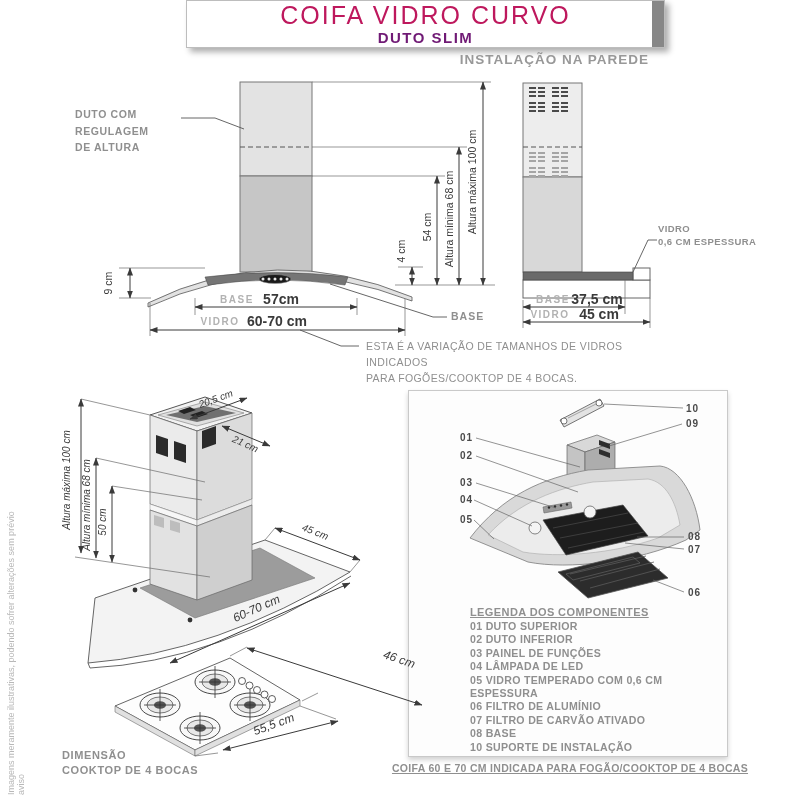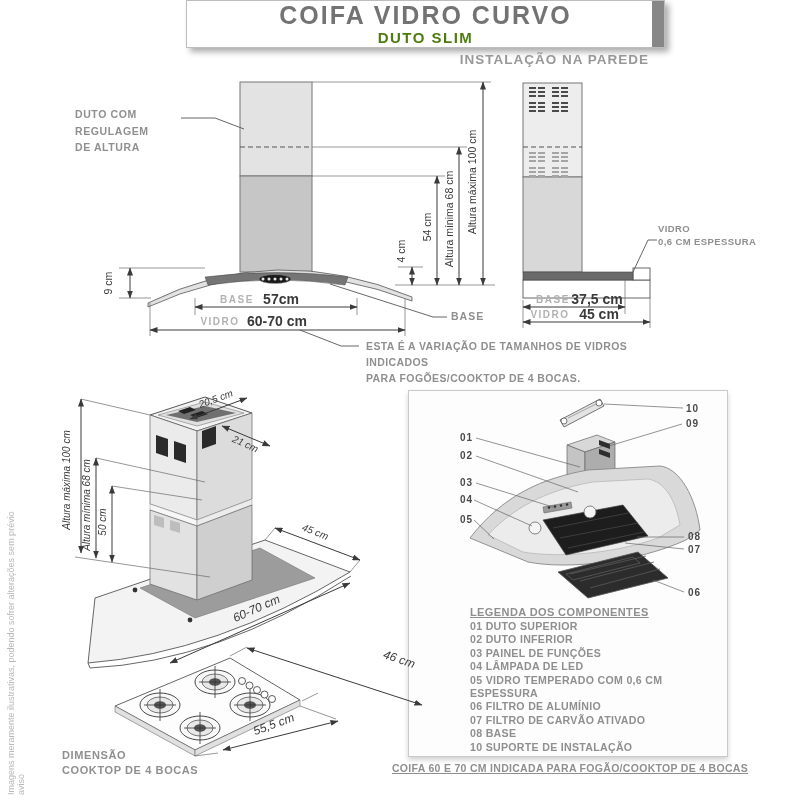--- a/index.html
+++ b/index.html
@@ -4,27 +4,27 @@
 <style>
   html,body{margin:0;padding:0;background:#fff;}
   body{width:800px;height:800px;position:relative;overflow:hidden;
        font-family:"Liberation Sans",sans-serif;}
   .abs{position:absolute;}
   
   .title-box{left:186px;top:0;width:477px;height:46px;background:#fff;
     border:1px solid #bdbdbd;box-shadow:4px 4px 6px rgba(0,0,0,.32);
     display:flex;flex-direction:column;align-items:center;justify-content:center;}
   .title-strip{position:absolute;right:0;top:0;bottom:0;width:12px;background:#878787;}
-  .main-title{font-size:25px;font-weight:bold;color:#737373;letter-spacing:2px;line-height:1.05;}
-  .sub-title{font-size:15px;font-weight:bold;color:#4d7c0f;letter-spacing:1.5px;}
+  .main-title{font-size:25px;font-weight:normal;color:#be185d;letter-spacing:2px;line-height:1.05;}
+  .sub-title{font-size:15px;font-weight:bold;color:#701a75;letter-spacing:1.5px;}
   .section-title{left:186px;top:52px;width:463px;text-align:right;
     font-size:13.5px;font-weight:bold;color:#989898;letter-spacing:1px;}
   
   .glabel{font-size:10.5px;font-weight:bold;color:#8f8f8f;letter-spacing:.6px;line-height:16.5px;}
-  .note-text{left:366px;top:338px;width:320px;font-size:10.5px;font-weight:bold;
+  .note-text{left:366px;top:338px;width:320px;font-size:10.5px;font-weight:normal;
     color:#8f8f8f;letter-spacing:.4px;line-height:16px;}
   .vidro-note{left:658px;top:222px;font-size:9.5px;font-weight:bold;color:#8f8f8f;
     letter-spacing:.4px;line-height:13px;}
   .dim-caption{left:62px;top:748px;font-size:11px;font-weight:bold;color:#8f8f8f;
     letter-spacing:.6px;line-height:15px;}
   .bottom-note{left:385px;top:762px;width:370px;text-align:center;font-size:10.5px;
     font-weight:bold;color:#8f8f8f;letter-spacing:.3px;text-decoration:underline;}
   .watermark{left:6px;top:795px;width:300px;transform:rotate(-90deg);
     transform-origin:0 0;font-size:9px;color:#b8b8b8;}
   

